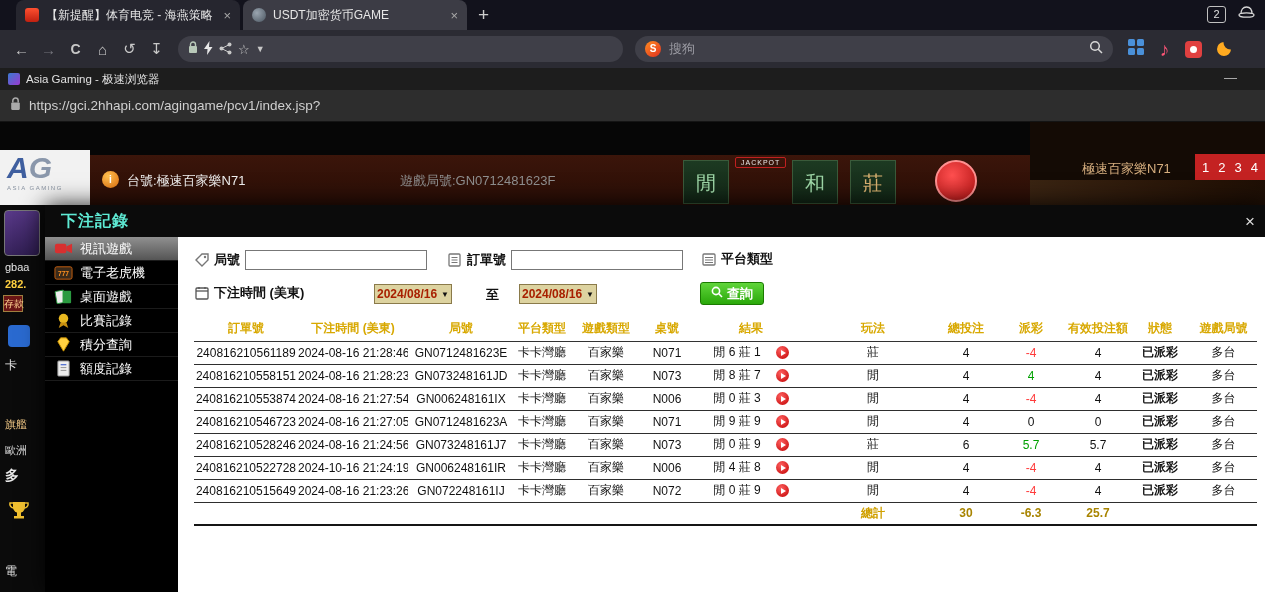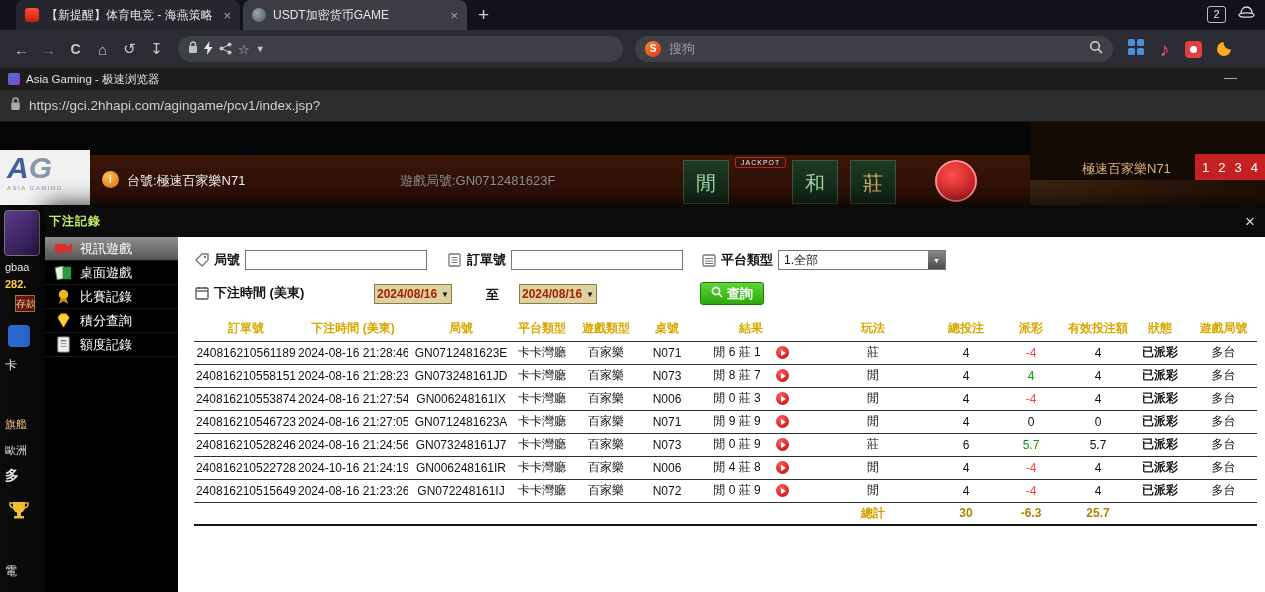--- a/index.html
+++ b/index.html
@@ -63,33 +63,33 @@
   .side-title { position:absolute; left:52px; top:38px; color:#d8b080; font-size:13px; white-space:nowrap; }
   .num-strip { position:absolute; right:0; top:32px; height:26px; background:#c42222; display:flex; align-items:center; gap:9px; padding:0 7px; color:#fff; font-size:13px; }
   .dealer { position:absolute; left:0; right:0; top:58px; height:150px; background:linear-gradient(120deg,#3a2412 0%,#241206 60%,#140a04 100%); }
 
   
   .left-strip { position:absolute; left:0; top:83px; width:45px; height:387px; background:#0b0b0b; }
   .card-thumb { position:absolute; left:4px; top:5px; width:36px; height:46px; border-radius:4px; border:1px solid #777; background:linear-gradient(150deg,#5a3a8a,#2a1a4a); }
   .frag { position:absolute; left:5px; color:#e8e8e8; font-size:11px; white-space:nowrap; }
   .frag.name { top:56px; }
   .frag.bal { top:73px; color:#ffd040; font-weight:bold; }
-  .frag.dep { top:90px; left:3px; width:20px; height:17px; background:#6a1515; border:1px solid #a08040; color:#ffd090; font-size:10px; text-align:center; line-height:15px;margin-left:12px; }
+  .frag.dep { top:90px; left:3px; width:20px; height:17px; background:#6a1515; border:1px solid #a08040; color:#ffd090; font-size:10px; text-align:center; line-height:15px; }
   .blue-sq { position:absolute; left:8px; top:120px; width:22px; height:22px; border-radius:4px; background:#2a6ad0; }
   .frag.cat { top:152px; font-size:12px; }
   .frag.flag { top:212px; color:#e8c080; }
   .frag.eur { top:238px; color:#dddddd; }
   .frag.multi { top:262px; font-size:14px; font-weight:bold; }
   .trophy-wrap { position:absolute; left:8px; top:294px; }
   .frag.elec { top:358px; font-size:12px; color:#dddddd; }
 
   
   .modal { position:absolute; left:45px; top:205px; width:1220px; height:387px; background:#ffffff; box-shadow:0 0 22px rgba(0,0,0,.85); }
   .modal-header { height:32px; background:#0b0b0b; display:flex; align-items:center; }
-  .modal-title { margin-left:4px; color:#bef264; font-size:12px; font-weight:bold; letter-spacing:1px; }
+  .modal-title { margin-left:16px; color:#5eead4; font-size:16px; font-weight:bold; letter-spacing:1px; }
   .modal-close { margin-left:auto; margin-right:10px; color:#dddddd; font-size:17px; line-height:1; }
   .modal-body { display:flex; height:355px; }
   .menu { width:133px; flex-shrink:0; background:#000000; }
   .menu-item { height:24px; display:flex; align-items:center; gap:7px; padding-left:9px; color:#ffffff; font-size:13px; border-bottom:1px solid #1b1b1b; }
   .menu-item.active { background:linear-gradient(#909090,#555555); }
   .menu-icon { width:19px; height:19px; flex-shrink:0; display:flex; align-items:center; justify-content:center; }
   .main { flex:1; position:relative; background:#ffffff; overflow:hidden; }
 
   
   .fgroup { position:absolute; display:flex; align-items:center; gap:5px; }
@@ -286,20 +286,29 @@
             <svg width="19" height="19" viewBox="0 0 20 20">
                 <rect x="1" y="5" width="12" height="10" rx="2" fill="#d83030"></rect>
                 <path d="M13 8l6-3v10l-6-3z" fill="#d83030"></path>
               </svg>
           </span>
           <span>視訊遊戲</span>
         </div>
         <div class="menu-item">
           <span class="menu-icon">
             <svg width="19" height="19" viewBox="0 0 20 20">
+                <rect x="1" y="4" width="18" height="13" rx="2" fill="#3a2a1a" stroke="#c86010"></rect>
+                <text x="10" y="13.5" font-size="7" fill="#ff9020" text-anchor="middle" font-weight="bold">777</text>
+              </svg>
+          </span>
+          <span>電子老虎機</span>
+        </div>
+        <div class="menu-item">
+          <span class="menu-icon">
+            <svg width="19" height="19" viewBox="0 0 20 20">
                 <rect x="2" y="4" width="9" height="13" rx="1" fill="#eeeeee" stroke="#2a9a40" transform="rotate(-10 6 10)"></rect>
                 <rect x="9" y="4" width="9" height="13" rx="1" fill="#2a9a40"></rect>
               </svg>
           </span>
           <span>桌面遊戲</span>
         </div>
         <div class="menu-item">
           <span class="menu-icon">
             <svg width="19" height="19" viewBox="0 0 20 20">
                 <circle cx="10" cy="8" r="5" fill="#e8b820"></circle>
@@ -356,24 +365,20 @@
         <div class="fgroup g3">
           <span class="ficon">
             <svg width="14" height="13" viewBox="0 0 14 13">
                 <rect x="1" y="1" width="12" height="11" rx="1" fill="none" stroke="#777" stroke-width="1.3"></rect>
                 <line x1="3" y1="4.5" x2="11" y2="4.5" stroke="#777"></line>
                 <line x1="3" y1="7" x2="11" y2="7" stroke="#777"></line>
                 <line x1="3" y1="9.5" x2="11" y2="9.5" stroke="#777"></line>
               </svg>
           </span>
           <span class="flabel">平台類型</span>
-          <div class="select-box">
-            <span>1.全部</span>
-            <span class="select-arrow">▼</span>
-          </div>
         </div>
 
         <div class="fgroup g4">
           <span class="ficon">
             <svg width="14" height="14" viewBox="0 0 14 14">
                 <rect x="1" y="2" width="12" height="11" rx="1" fill="none" stroke="#555" stroke-width="1.3"></rect>
                 <line x1="1" y1="5" x2="13" y2="5" stroke="#555" stroke-width="1.3"></line>
                 <line x1="4" y1="1" x2="4" y2="3" stroke="#555" stroke-width="1.3"></line>
                 <line x1="10" y1="1" x2="10" y2="3" stroke="#555" stroke-width="1.3"></line>
               </svg>

